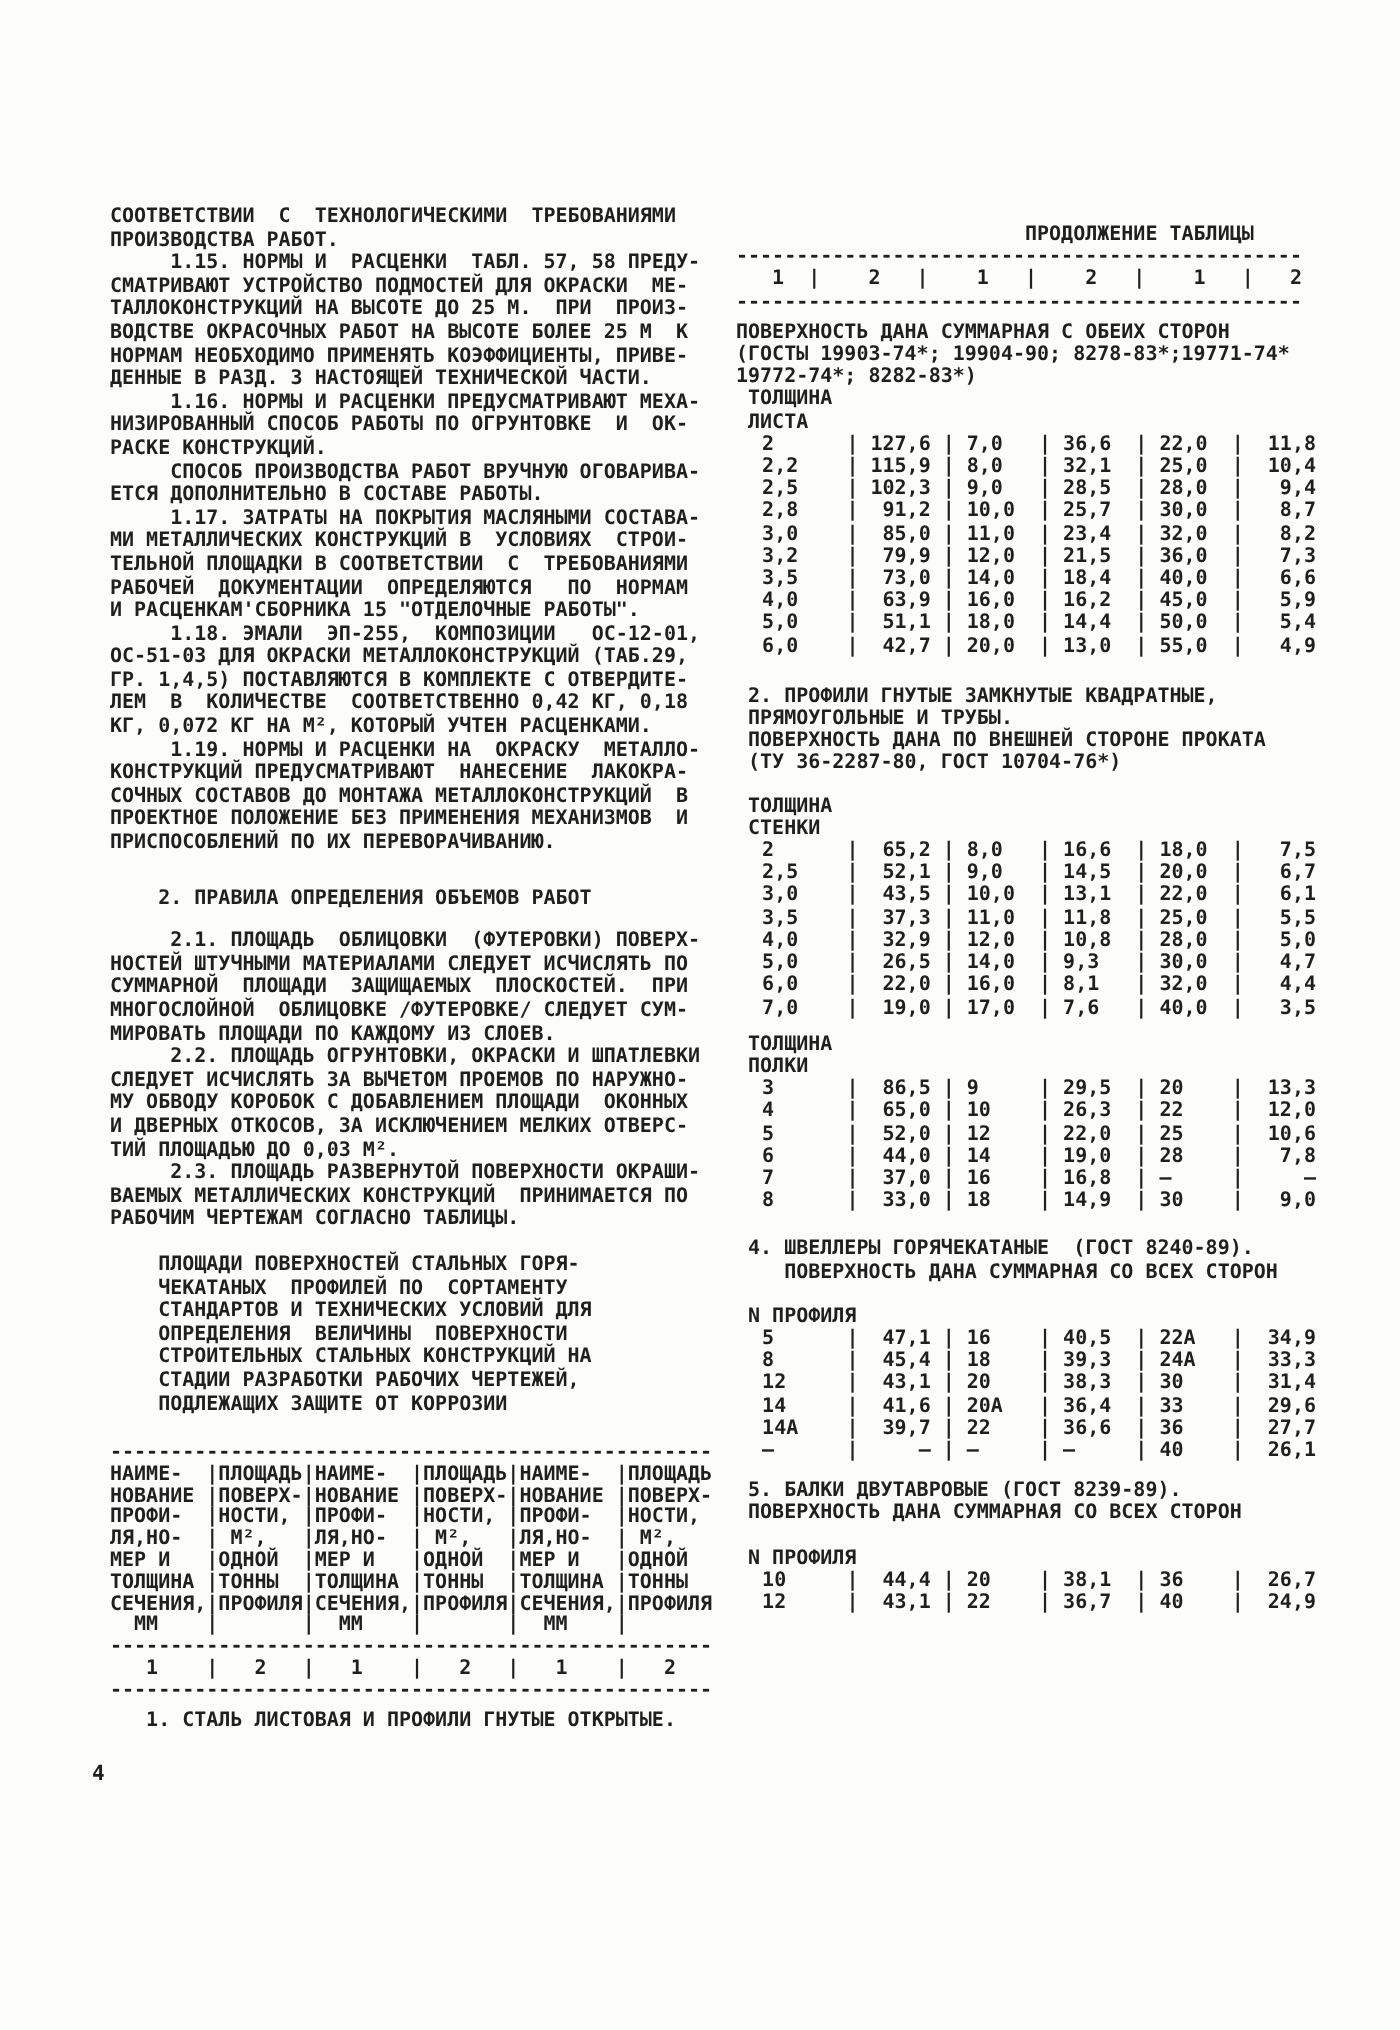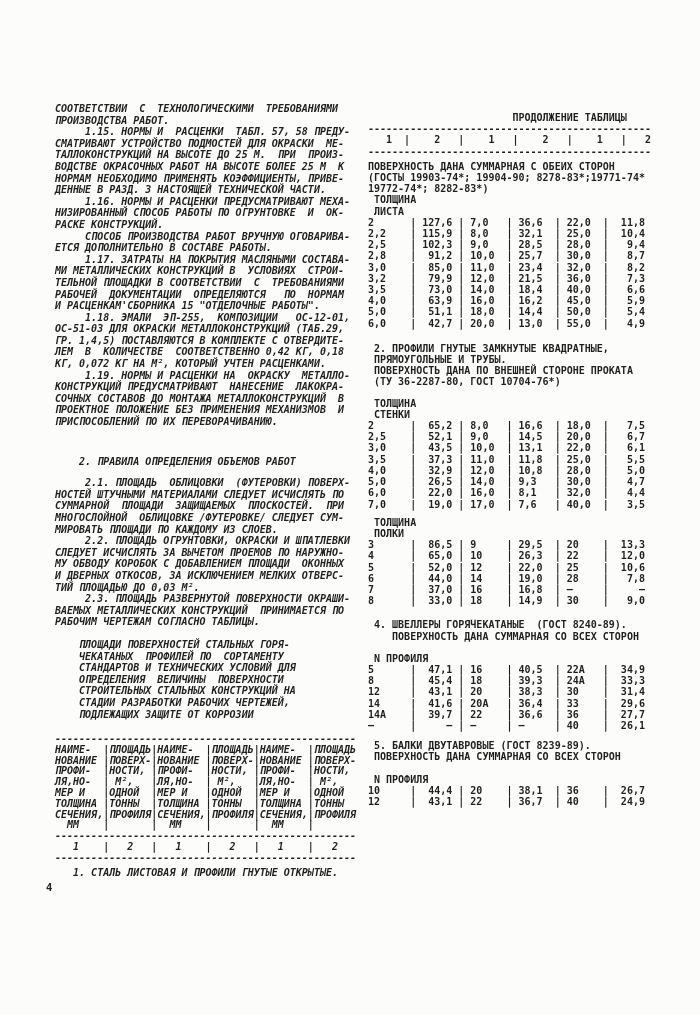--- a/index.html
+++ b/index.html
@@ -7,26 +7,26 @@
   body { background:#fcfcfb; }
   .page {
     position:relative; width:700px; height:1015px;
     background:#fcfcfb; overflow:hidden;
     font-family:"DejaVu Sans Mono", monospace;
     font-weight:bold; color:#1f1f1f;
     -webkit-font-smoothing:antialiased;
   }
   pre { font:inherit; white-space:pre; }
   .col { position:absolute; }
-  .col-left  { left:55px;  top:103px; width:310px; font-size:10px; line-height:11.6px;font-style:italic; }
+  .col-left  { left:55px;  top:103px; width:310px; font-size:10px; line-height:11.6px; }
   .col-right { left:368px; top:112px; width:290px; font-size:10px; line-height:11.2px; }
   .thead { line-height:10.8px; }
-  .rows div { white-space:pre; }
+  .rows div { white-space:pre;text-align:right; }
   .mt3{margin-top:3px}.mt4{margin-top:4px}.mt7{margin-top:7px}.mt8{margin-top:8px}
-  .mt9{margin-top:9px}.mt10{margin-top:10px}.mt11{margin-top:11px}.mt12{margin-top:28px}
+  .mt9{margin-top:9px}.mt10{margin-top:10px}.mt11{margin-top:11px}.mt12{margin-top:16px}
   .mt13{margin-top:13px}.mt14{margin-top:14px}.mt19{margin-top:11px}
   .page-number { position:absolute; left:46px; top:881px; font-size:10.5px; }
 </style>
 </head>
 <body>
 
 <div class="page">
 
   <div class="col col-left">
     <pre>СООТВЕТСТВИИ  С  ТЕХНОЛОГИЧЕСКИМИ  ТРЕБОВАНИЯМИ

